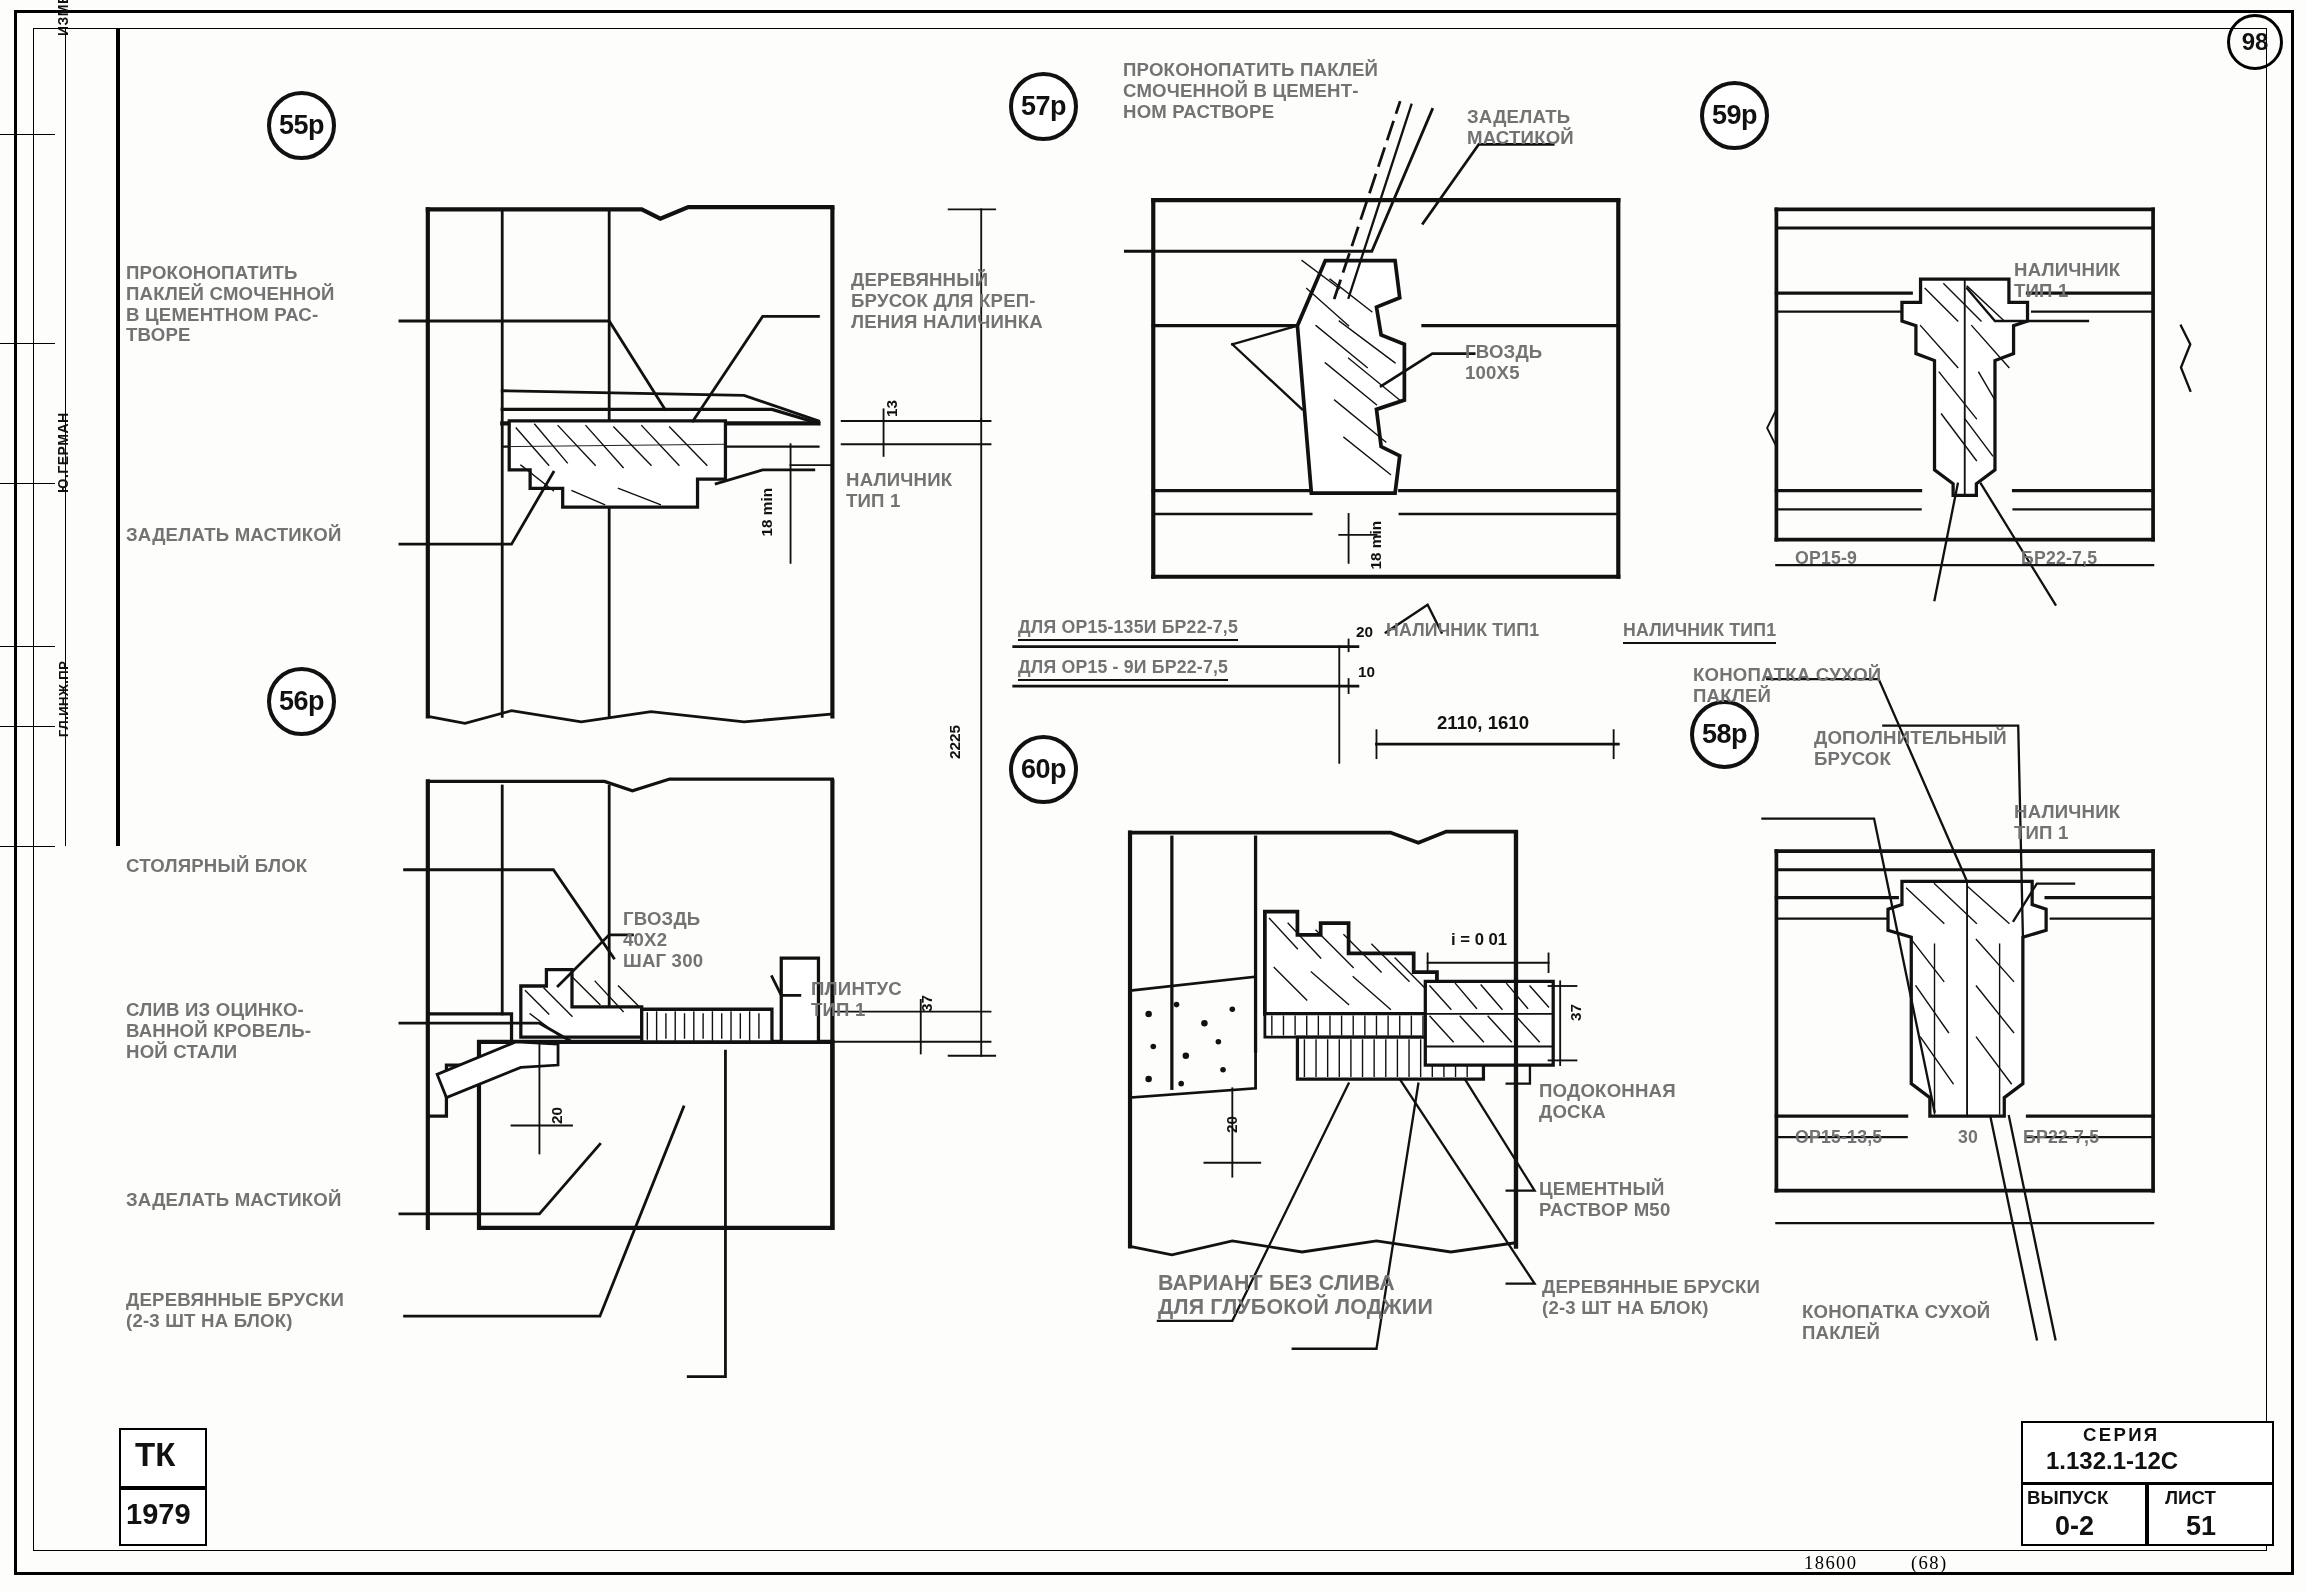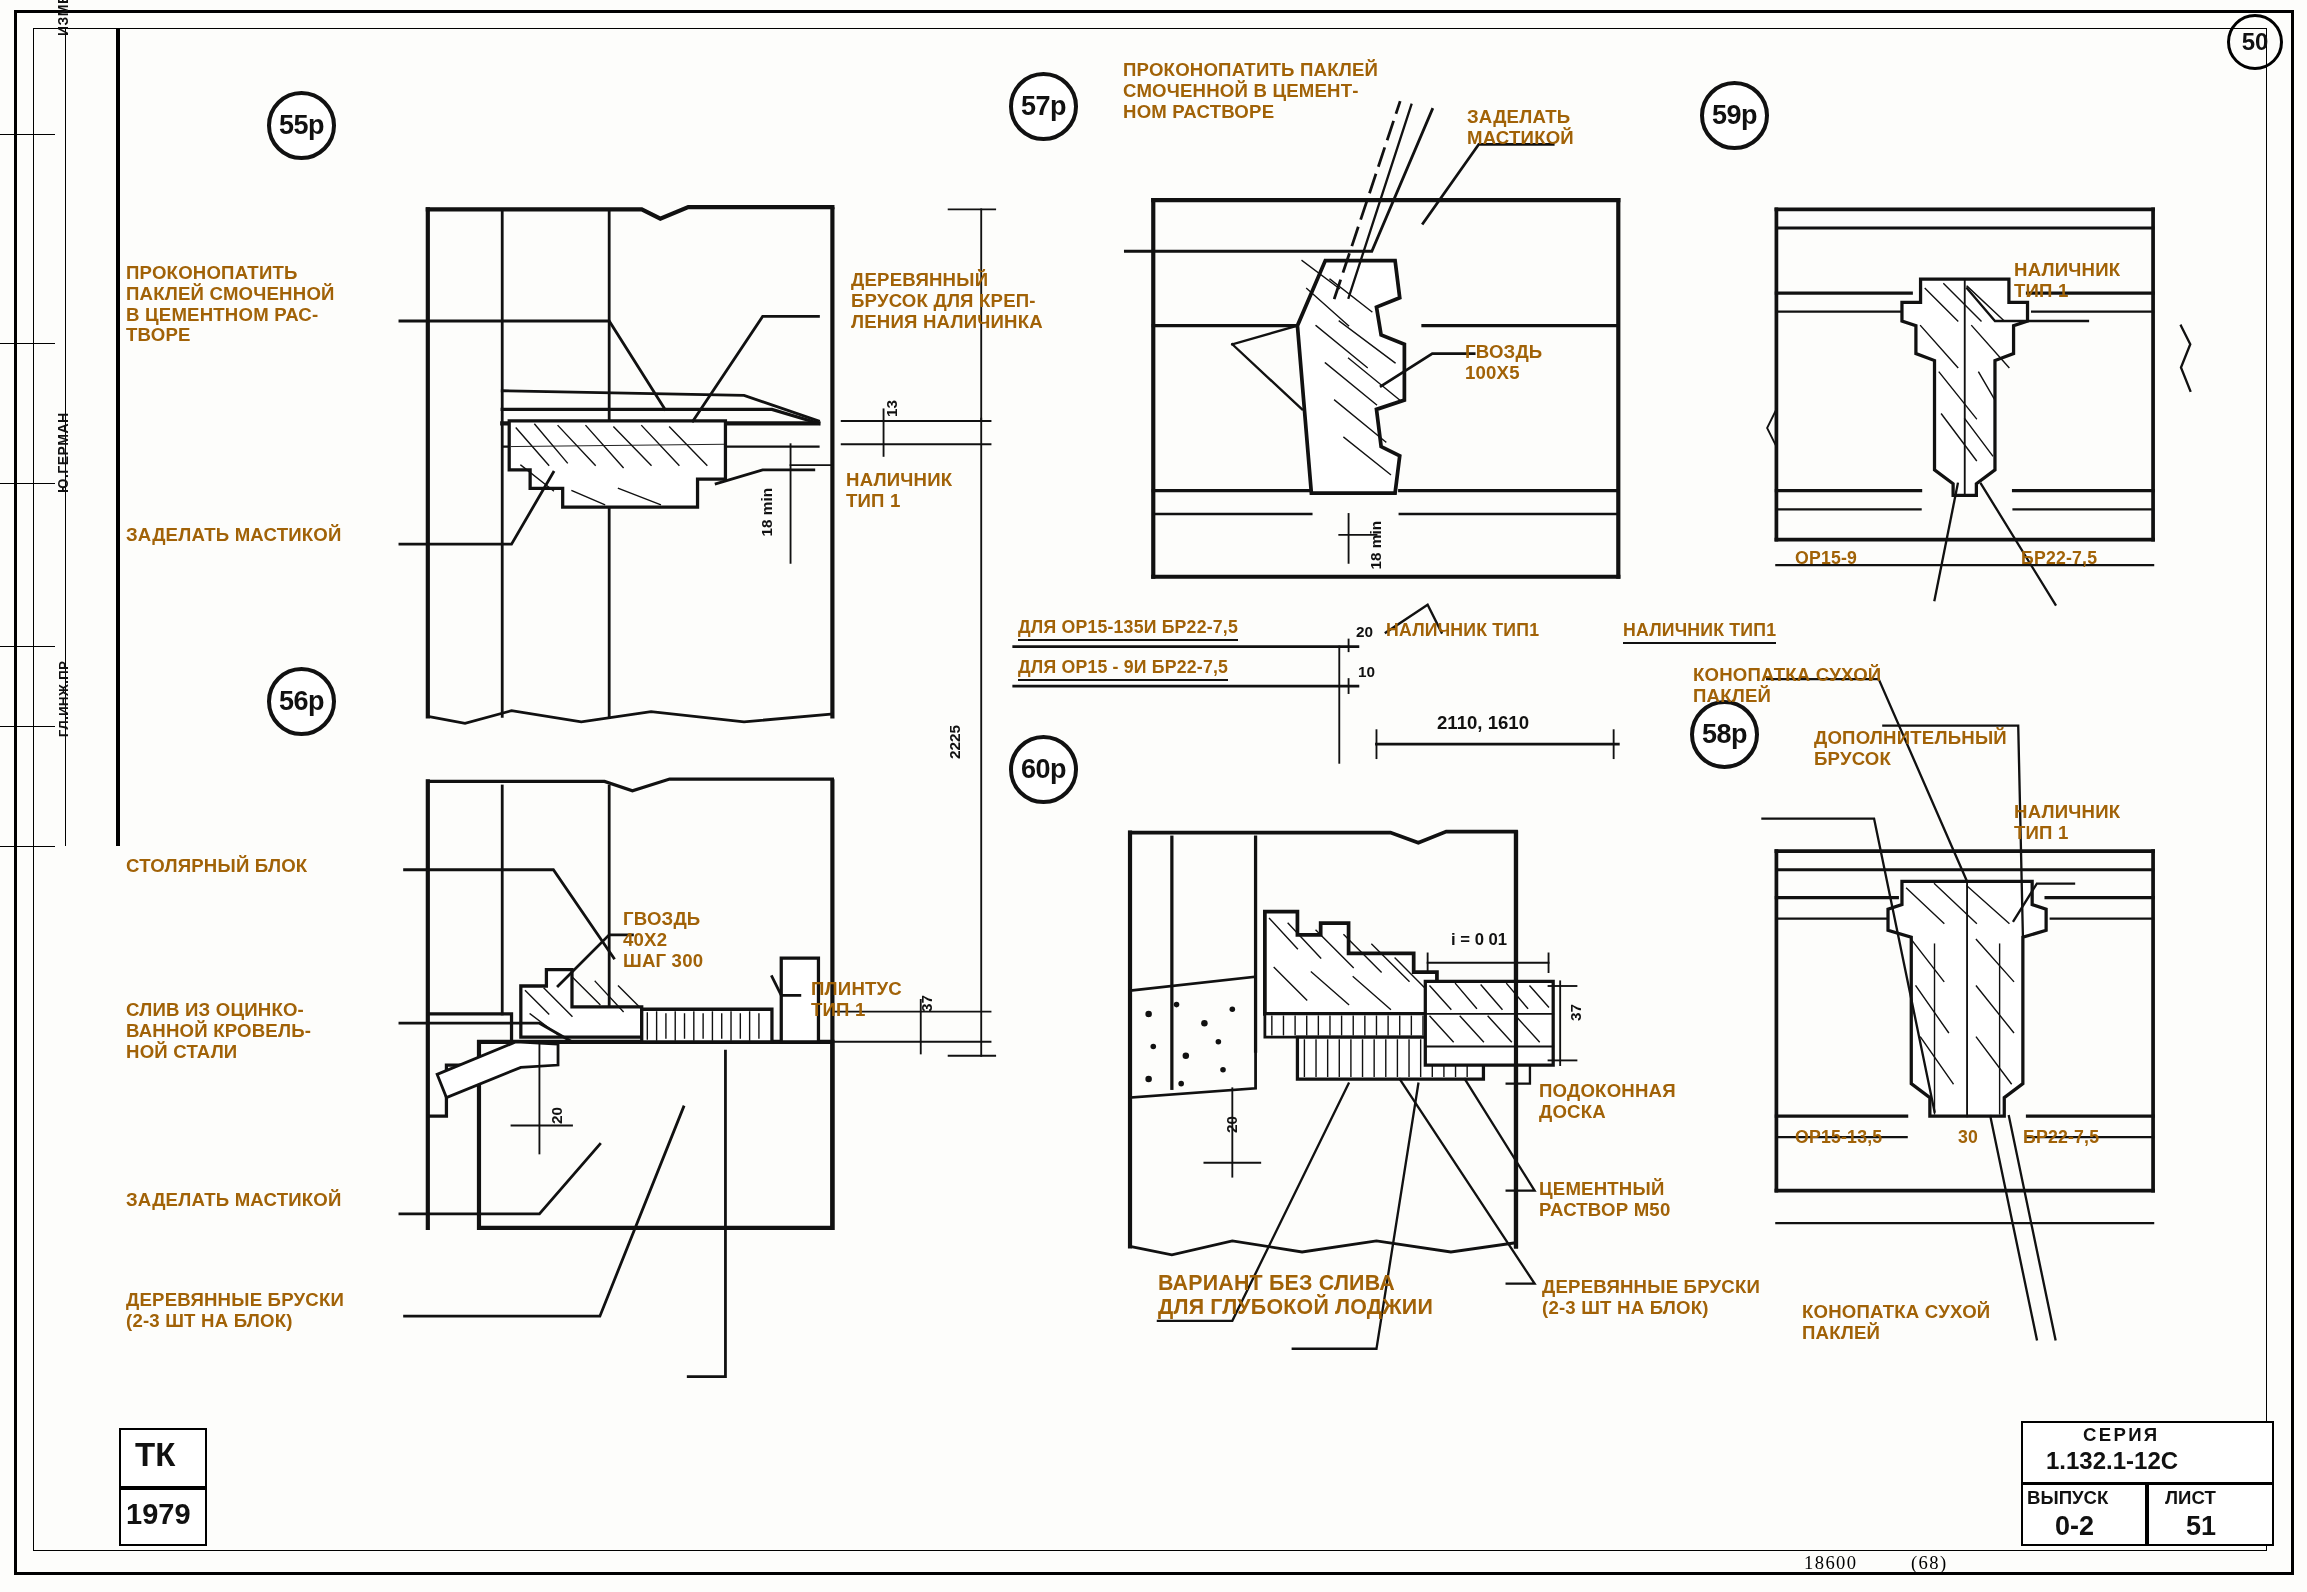--- a/index.html
+++ b/index.html
@@ -27,21 +27,21 @@
   
   .marker{
     position:absolute;border:4.2px solid #111;border-radius:50%;
     display:flex;align-items:center;justify-content:center;
     width:61px;height:61px;
     font-size:27px;font-weight:700;letter-spacing:-0.5px;color:#111;
     font-family:"Liberation Sans",sans-serif;background:#fff;
   }
   
   .lbl{
-    position:absolute;color:#a16207;font-weight:700;
+    position:absolute;color:#737373;font-weight:700;
     font-family:"Liberation Sans",sans-serif;
     font-size:18.6px;line-height:1.12;letter-spacing:0.2px;
     white-space:pre;text-transform:uppercase;
   }
   .lbl.u{border-bottom:2.8px solid #111;padding-bottom:0.9px;}
   .lbl.big{font-size:21.4px;}
   .dim{
     position:absolute;color:#111;font-weight:700;font-size:15.3px;
     font-family:"Liberation Sans",sans-serif;white-space:nowrap;
   }
@@ -64,21 +64,21 @@
   .hatch-wood{fill:none;stroke:#111;stroke-width:3;}
 </style>
 </head>
 <body>
 
 <div id="sheet">
 
   <div class="frame-outer"></div>
   <div class="frame-inner"></div>
 
-  <div class="pagenum">50</div>
+  <div class="pagenum">98</div>
 
   <div class="side-col"></div>
   <div class="side-cell" style="top:28px;height:107px;"></div>
   <div class="side-cell" style="top:135px;height:209px;"></div>
   <div class="side-cell" style="top:344px;height:140px;"></div>
   <div class="side-cell" style="top:484px;height:163px;"></div>
   <div class="side-cell" style="top:646px;height:81px;"></div>
   <div class="side-cell" style="top:728px;height:119px;"></div>
 
   <div class="vtext" style="left:71px;top:36px;font-size:14px;">ИЗМЕНЕН</div>

